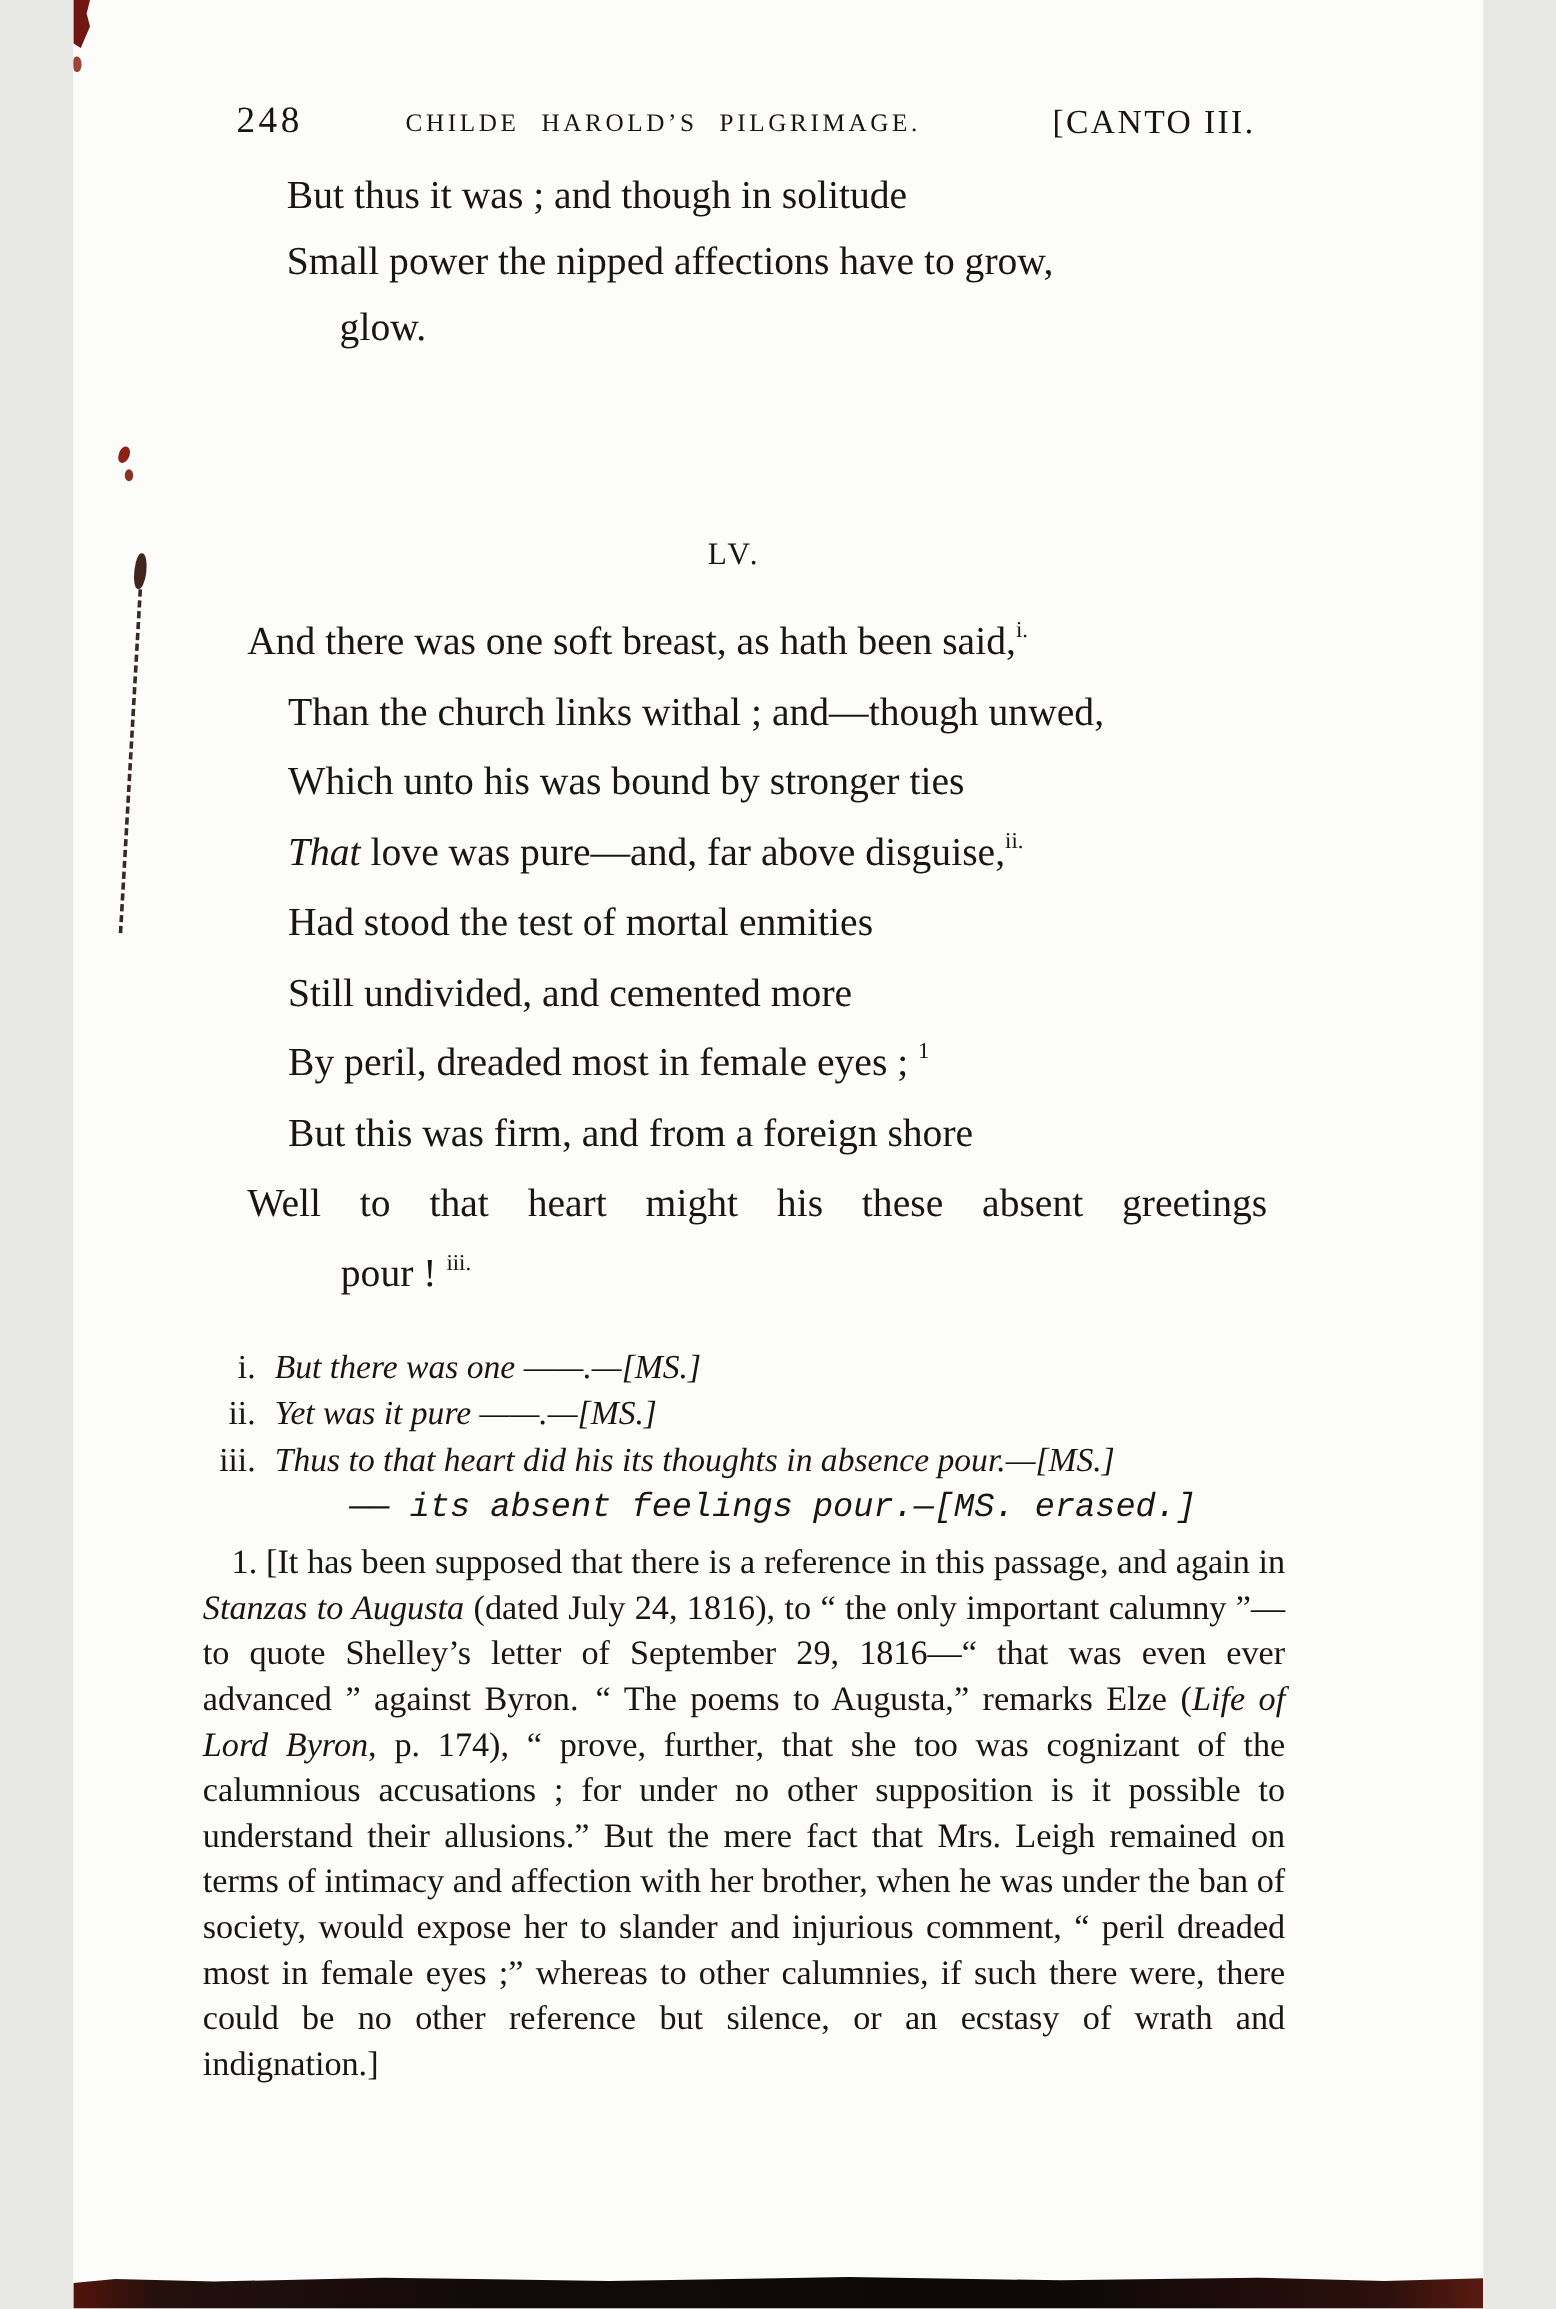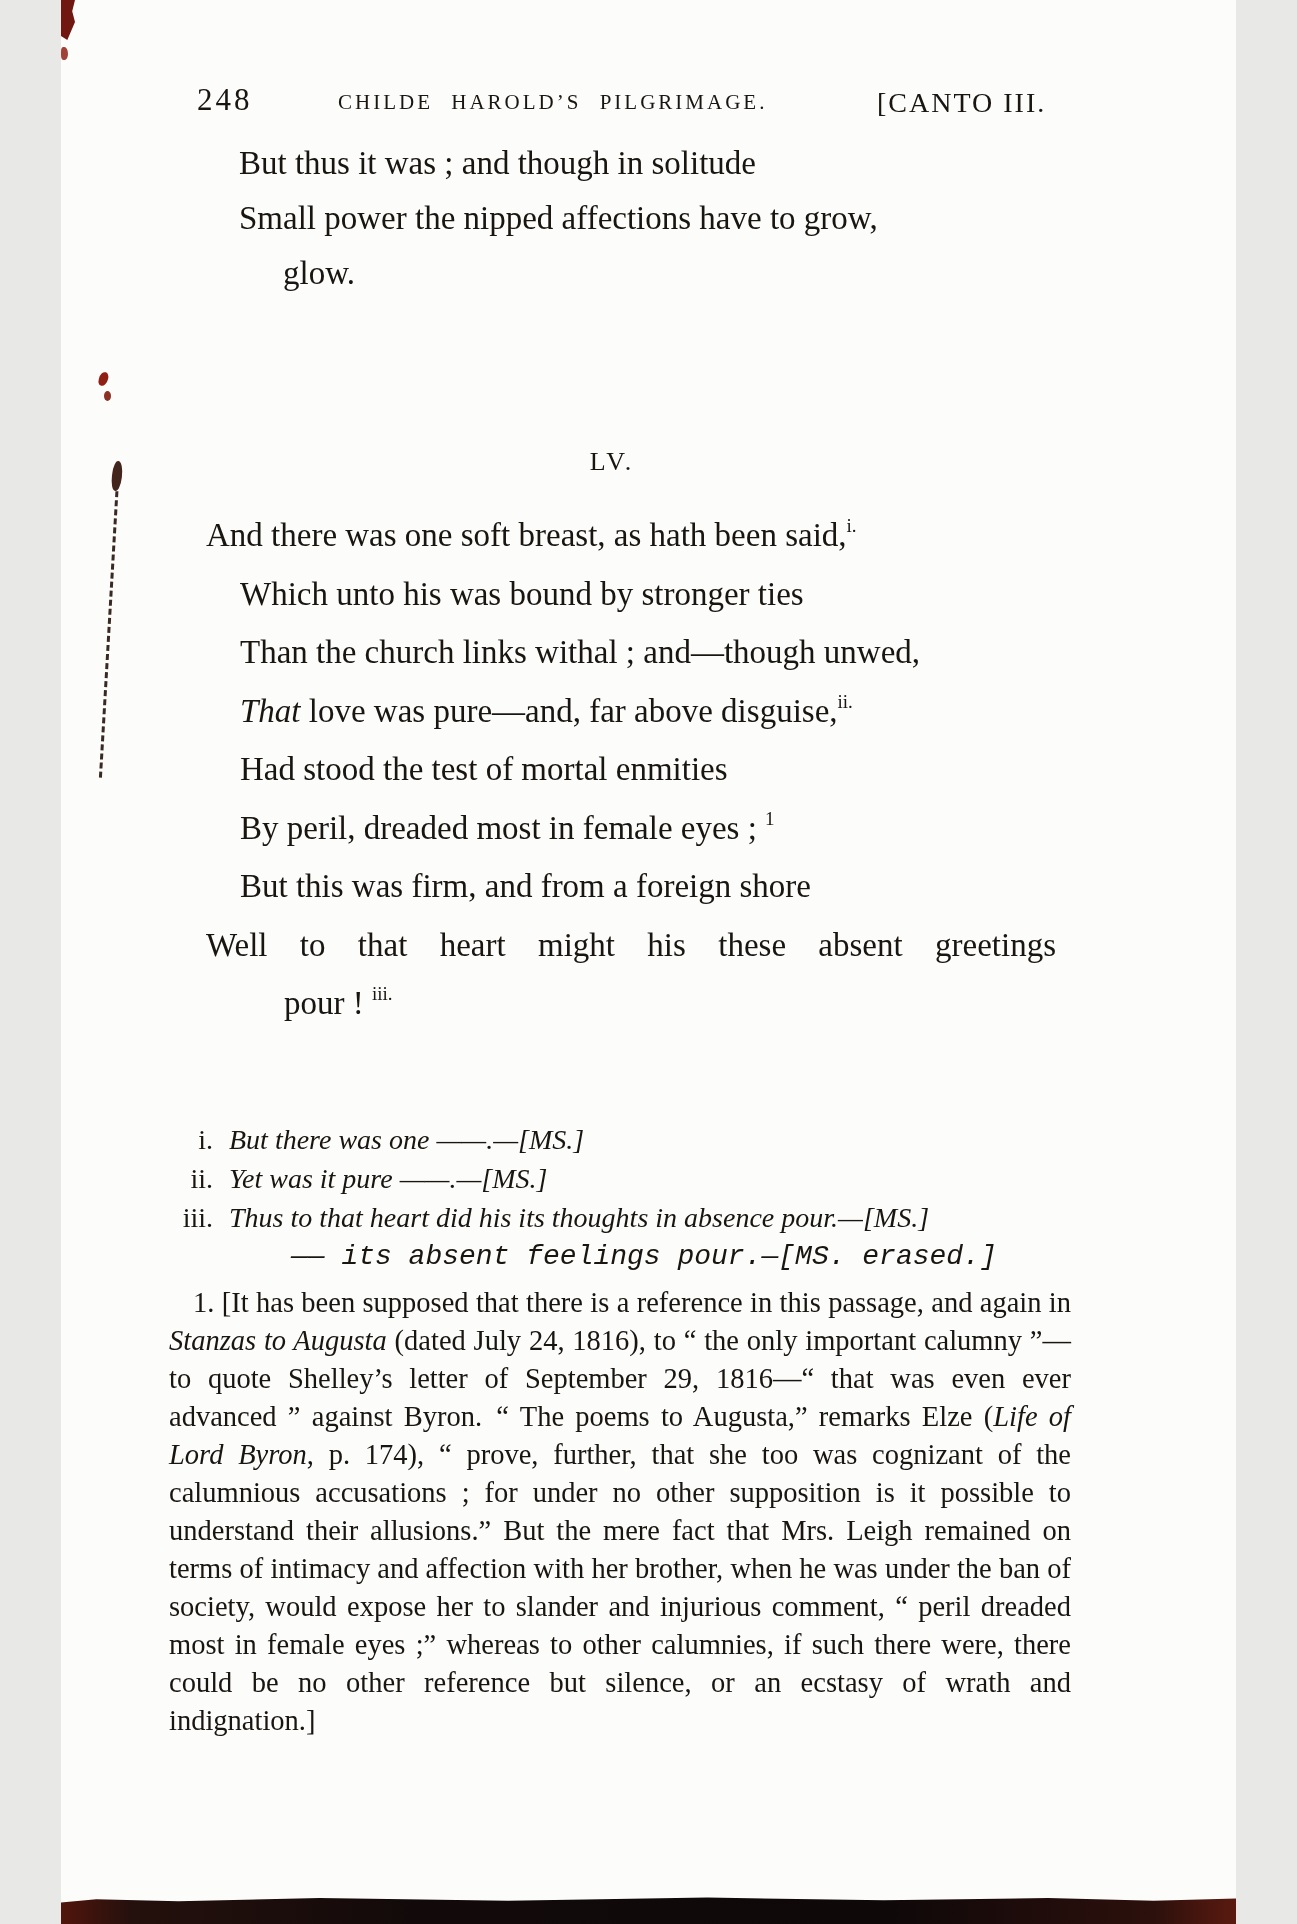--- a/index.html
+++ b/index.html
@@ -66,24 +66,25 @@
   <div class="stanza1">
     <div class="line ind1">But thus it was ; and though in solitude</div>
     <div class="line ind1">Small power the nipped affections have to grow,</div>
     <div class="line ind2">glow.</div>
   </div>
 
   <div class="lv-head">LV.</div>
 
   <div class="stanza2">
     <div class="line"><span>And there was one soft breast, as hath been said,</span><sup>i.</sup></div>
+    <div class="line ind1">Than the church links withal ; and—though unwed,</div>
     <div class="line ind1">Which unto his was bound by stronger ties</div>
-    <div class="line ind1">Than the church links withal ; and—though unwed,</div>
     <div class="line ind1"><span class="it">That</span><span> love was pure—and, far above disguise,</span><sup>ii.</sup></div>
     <div class="line ind1">Had stood the test of mortal enmities</div>
+    <div class="line ind1">Still undivided, and cemented more</div>
     <div class="line ind1"><span>By peril, dreaded most in female eyes ; </span><sup>1</sup></div>
     <div class="line ind1">But this was firm, and from a foreign shore</div>
     <div class="line just">Well to that heart might his these absent greetings</div>
     <div class="line ind2"><span>pour ! </span><sup>iii.</sup></div>
   </div>
 
   <div class="variants">
     <div class="vrow">
       <span class="vlabel">i.</span>
       <span class="vtext">But there was one ——.—[MS.]</span>

